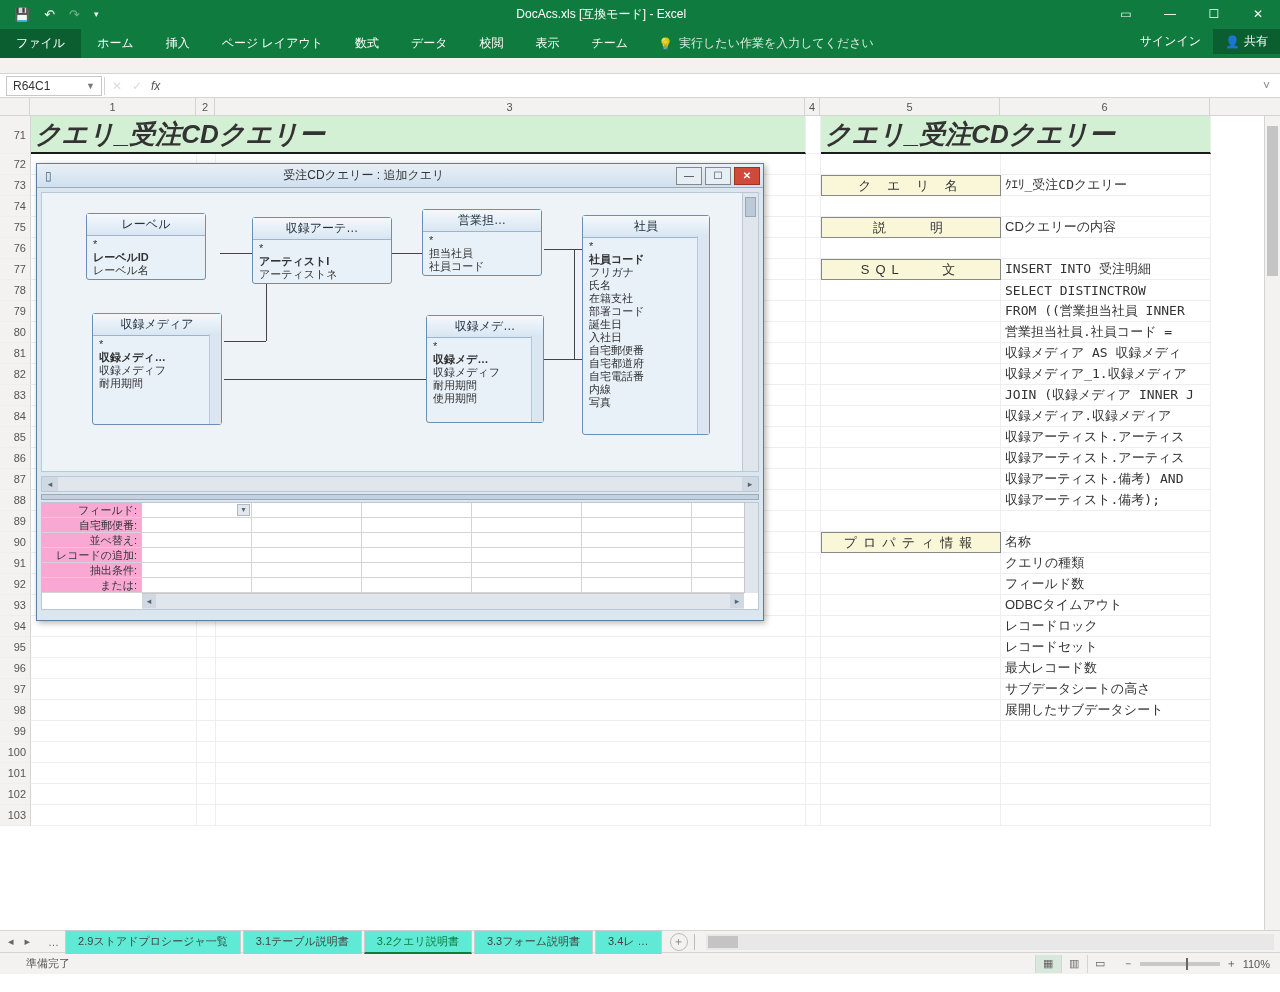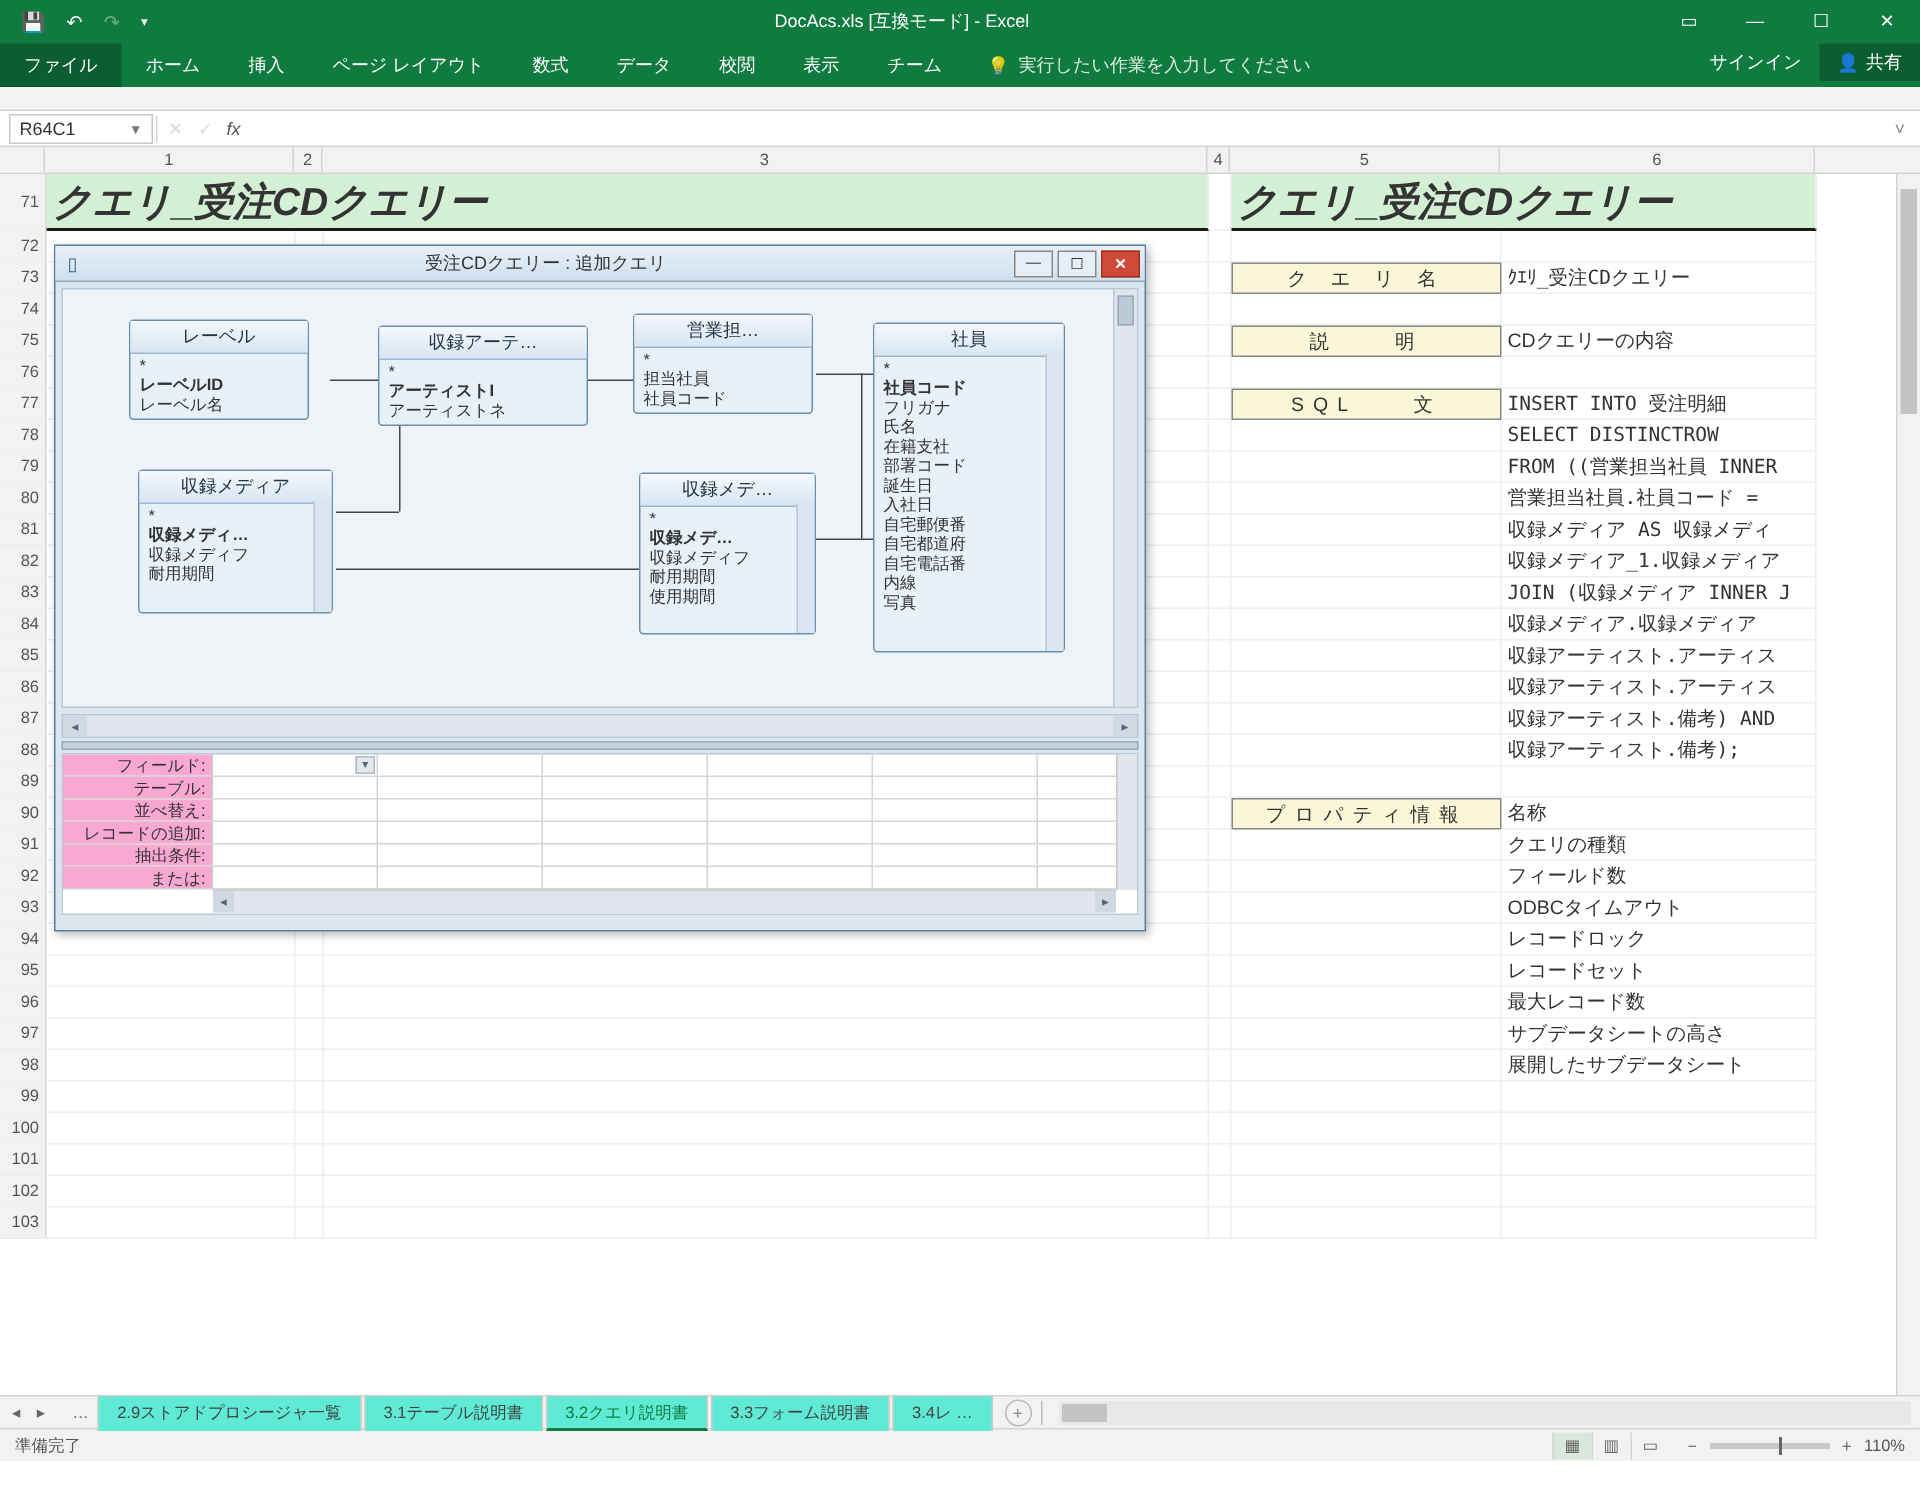--- a/index.html
+++ b/index.html
@@ -95,21 +95,21 @@
 .sheettabs .dots { padding:0 6px; color:#666; }
 .sheettabs .stab { padding:3px 12px; border:1px solid #ccc; border-bottom:none; background:#5eead4; margin-right:2px; color:#444; }
 .sheettabs .stab.active { border-bottom:2px solid #0f7b3e; color:#0f7b3e; font-weight:500; }
 .sheettabs .plus { width:18px; height:18px; border:1px solid #bbb; border-radius:50%; display:flex; align-items:center; justify-content:center; margin-left:6px; color:#777; }
 .sheettabs .hsep { width:6px; }
 .sheettabs .hscroll2 { flex:1; height:16px; margin:0 6px; background:#e8e8e8; position:relative; }
 .sheettabs .hscroll2 .thumb { position:absolute; left:2px; top:2px; width:30px; bottom:2px; background:#c4c4c4; }
 
 
 .status { height:22px; background:#f3f2f1; border-top:1px solid #d4d4d4; display:flex; align-items:center; font-size:11px; color:#555; }
-.status .l { padding-left:10px; flex:1; }
+.status .l { padding-left:26px; flex:1; }
 .status .vbtn { width:26px; height:18px; border-left:1px solid #d4d4d4; display:flex; align-items:center; justify-content:center; color:#666; }
 .status .vbtn.active { background:#d8e8dc; }
 .status .zoom { display:flex; align-items:center; gap:6px; padding:0 10px; }
 .status .zoom .track { width:80px; height:4px; background:#c8c8c8; position:relative; }
 .status .zoom .track .h { position:absolute; left:46px; top:-4px; width:2px; height:12px; background:#666; }
 
 .vscroll-main { position:absolute; right:0; top:18px; bottom:0; width:16px; background:#f3f2f1; border-left:1px solid #d4d4d4; }
 .vscroll-main .thumb { position:absolute; top:10px; left:2px; right:2px; height:150px; background:#c4c4c4; }
 </style>
 </head>
@@ -505,21 +505,21 @@
           </div>
       </div>
       <div class="tbl" style="left:210px; top:24px; width:140px;">
         <div class="th">収録アーテ…</div>
         <div class="tb" id="tb-artist">
             <div>*</div>
             <div class="bold">アーティストI</div>
             <div>アーティストネ</div>
           </div>
       </div>
-      <div class="tbl" style="left:50px; top:120px; width:130px; height:96px;">
+      <div class="tbl" style="left:50px; top:120px; width:130px; height:112px;">
         <div class="th">収録メディア</div>
         <div class="tb" id="tb-media">
             <div>*</div>
             <div class="bold">収録メディ…</div>
             <div>収録メディフ</div>
             <div>耐用期間</div>
           </div>
         <div class="tscroll"></div>
       </div>
       <div class="tbl" style="left:380px; top:16px; width:120px;">
@@ -575,21 +575,21 @@
             <div class="qlab">フィールド:</div>
             <div class="qcell">
               <div class="dd">▾</div>
             </div>
             <div class="qcell"></div>
             <div class="qcell"></div>
             <div class="qcell"></div>
             <div class="qcell"></div>
           </div>
           <div class="qrow">
-            <div class="qlab">テーブル:</div>
+            <div class="qlab">自宅郵便番:</div>
             <div class="qcell"></div>
             <div class="qcell"></div>
             <div class="qcell"></div>
             <div class="qcell"></div>
             <div class="qcell"></div>
           </div>
           <div class="qrow">
             <div class="qlab">並べ替え:</div>
             <div class="qcell"></div>
             <div class="qcell"></div>

